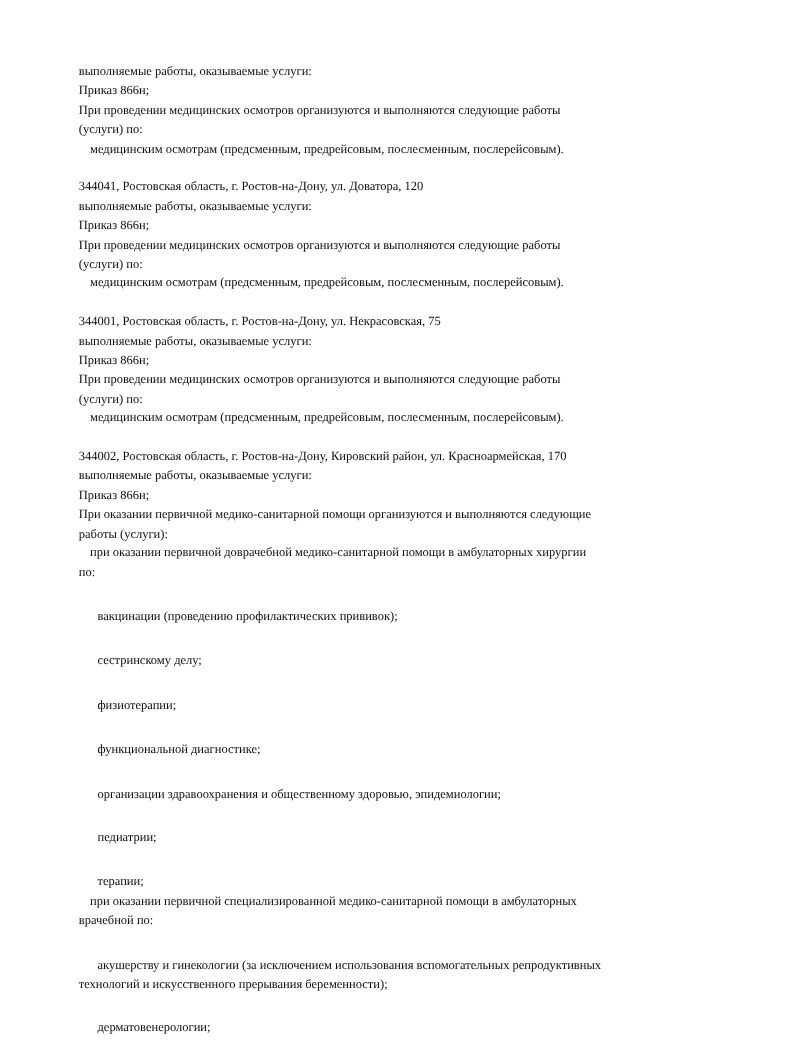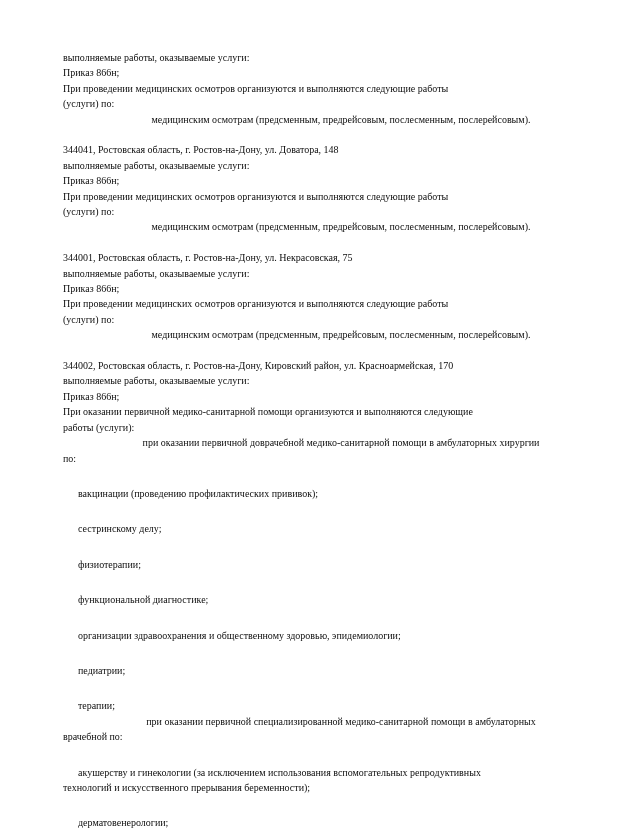--- a/index.html
+++ b/index.html
@@ -23,35 +23,35 @@
     font-family: Liberation Serif, serif;
     font-size: 10px;
     line-height: 15.4px;
     color: #0d0d0d;
   }
   .line {
     white-space: nowrap;
     min-height: 15.4px;
   }
   .indent-0 { padding-left: 0; }
-  .indent-1 { padding-left: 9px; text-align: center; }
+  .indent-1 { padding-left: 9px; }
   .indent-2 { padding-left: 15px; margin-top: 20px; }
 </style>
 </head>
 <body>
 
 <div class="page">
   <div class="doc-text">
       <div class="line indent-0">выполняемые работы, оказываемые услуги:</div>
       <div class="line indent-0">Приказ 866н;</div>
       <div class="line indent-0">При проведении медицинских осмотров организуются и выполняются следующие работы</div>
       <div class="line indent-0">(услуги) по:</div>
       <div class="line indent-1">медицинским осмотрам (предсменным, предрейсовым, послесменным, послерейсовым).</div>
       <div class="line indent-0"></div>
-      <div class="line indent-0">344041, Ростовская область, г. Ростов-на-Дону, ул. Доватора, 148</div>
+      <div class="line indent-0">344041, Ростовская область, г. Ростов-на-Дону, ул. Доватора, 120</div>
       <div class="line indent-0">выполняемые работы, оказываемые услуги:</div>
       <div class="line indent-0">Приказ 866н;</div>
       <div class="line indent-0">При проведении медицинских осмотров организуются и выполняются следующие работы</div>
       <div class="line indent-0">(услуги) по:</div>
       <div class="line indent-1">медицинским осмотрам (предсменным, предрейсовым, послесменным, послерейсовым).</div>
       <div class="line indent-0"></div>
       <div class="line indent-0">344001, Ростовская область, г. Ростов-на-Дону, ул. Некрасовская, 75</div>
       <div class="line indent-0">выполняемые работы, оказываемые услуги:</div>
       <div class="line indent-0">Приказ 866н;</div>
       <div class="line indent-0">При проведении медицинских осмотров организуются и выполняются следующие работы</div>

